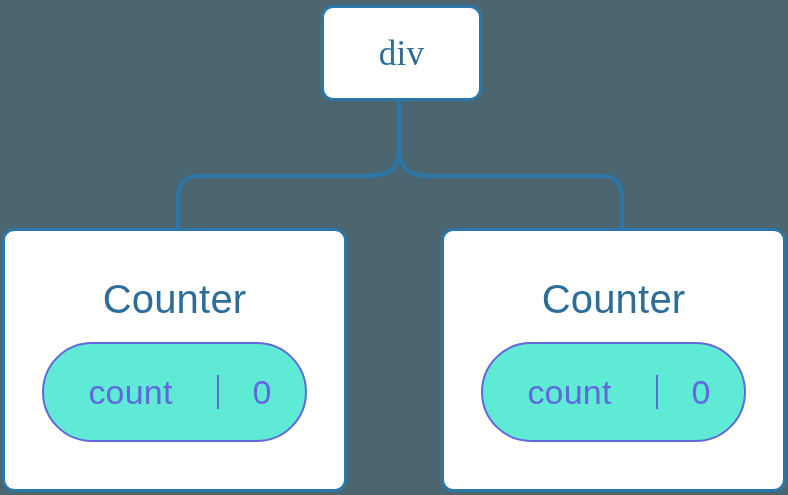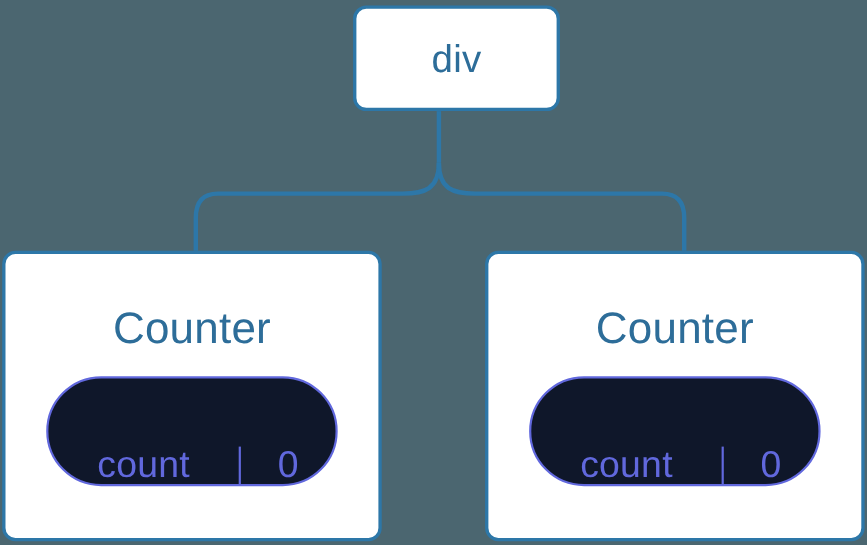--- a/index.html
+++ b/index.html
@@ -34,23 +34,24 @@
     background: #ffffff;
     border: 3px solid #2d77a8;
     border-radius: 12px;
     display: flex;
     flex-direction: column;
     align-items: center;
   }
   .node-root {
     left: 321px;
     top: 5px;
-    width: 188px;
+    width: 161px;
     height: 96px;
     justify-content: center;
+    font-family: Liberation Serif, serif;
   }
   .node-root .node-title {
     font-size: 35px;
     color: #2d6d99;
     line-height: 1;
     letter-spacing: 0.2px;
   }
 
   .node-child {
     top: 228px;
@@ -73,22 +74,22 @@
   
   .pill {
     position: relative;
     box-sizing: border-box;
     margin-top: 23px;
     width: 265px;
     height: 100px;
     border: 2px solid #6168dd;
     border-radius: 50px;
     display: flex;
-    align-items: flex-end;
-    background: #0f172a;
+    align-items: center;
+    background: #5eead4;
   }
   .pill-key,
   .pill-val {
     display: flex;
     align-items: center;
     justify-content: center;
     color: #6168dd;
     font-size: 34px;
     line-height: 1;
     letter-spacing: 0.2px;

